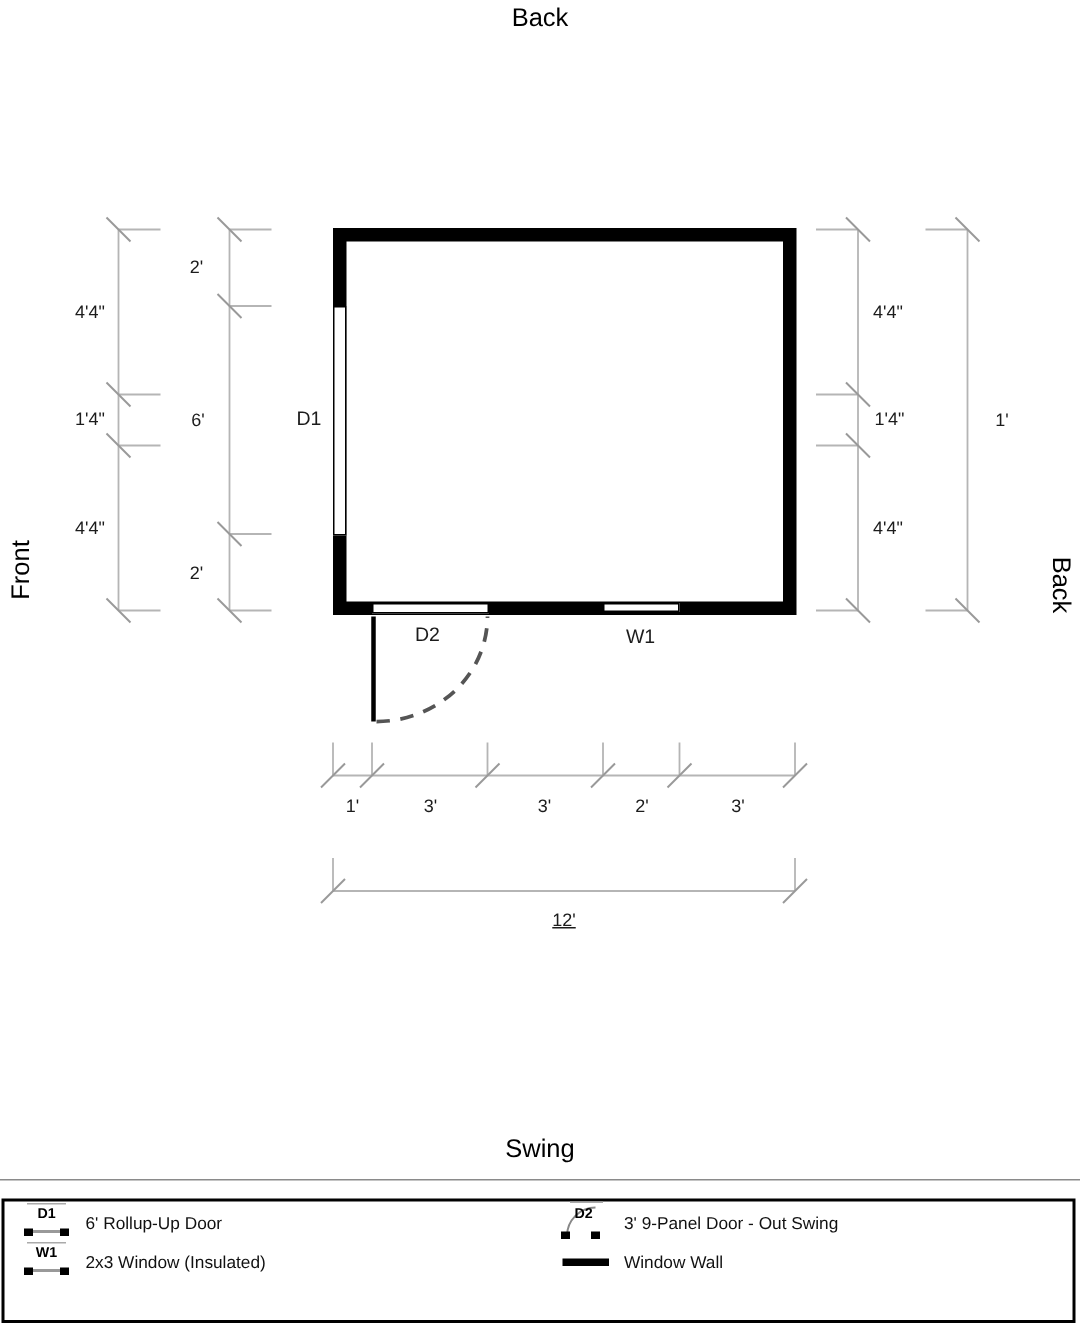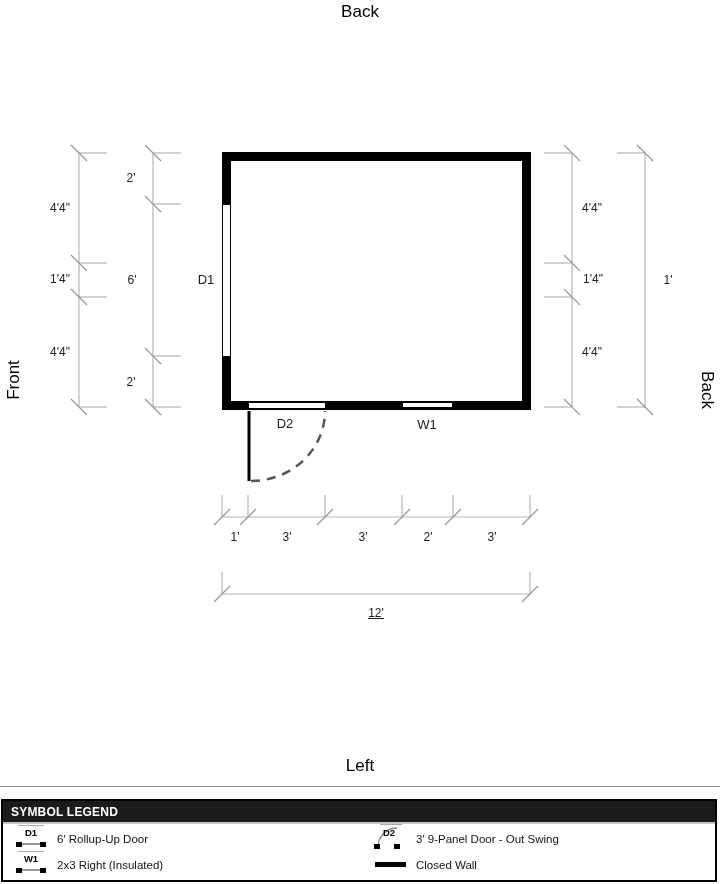--- a/index.html
+++ b/index.html
@@ -44,21 +44,21 @@
   .sym-d2 .topline{position:absolute;top:0;left:6px;width:22px;height:1px;background:#aaa;}
   .sym-d2 .code{position:absolute;top:3px;left:9px;font-size:9.5px;font-weight:bold;color:#000;}
   .sym-d2 svg{position:absolute;left:0;top:0;}
   .sym-d2 .sq{position:absolute;bottom:0;width:6px;height:5px;background:#000;}
   .sym-wall{position:absolute;width:31px;height:5px;background:#000;}
 </style>
 </head>
 <body>
 
 <div class="orient" style="left:360px;top:12px;">Back</div>
-<div class="orient" style="left:360px;top:766px;">Left</div>
+<div class="orient" style="left:360px;top:766px;">Swing</div>
 <div class="orient rot-left" style="left:14px;top:380px;">Front</div>
 <div class="orient rot-right" style="left:707px;top:390px;">Back</div>
 
 <div class="building"></div>
 
 <svg class="overlay" width="720" height="884">
   <g stroke="#b5b5b5" stroke-width="1.2" fill="none">
 
     <line x1="79" y1="153" x2="79" y2="407"></line>
     <line x1="79" y1="153" x2="107" y2="153"></line>
@@ -147,51 +147,48 @@
 <div class="dim" style="left:668px;top:280px;">1'</div>
 <div class="dim" style="left:235px;top:537px;">1'</div>
 <div class="dim" style="left:287px;top:537px;">3'</div>
 <div class="dim" style="left:363px;top:537px;">3'</div>
 <div class="dim" style="left:428px;top:537px;">2'</div>
 <div class="dim" style="left:492px;top:537px;">3'</div>
 <div class="dim" style="left:376px;top:613px;text-decoration:underline;">12'</div>
 
 <div class="legend-sep"></div>
 <div class="legend">
-  <div class="legend-header">
-    <span>SYMBOL LEGEND</span>
-  </div>
   <div class="legend-body">
 
     <div class="sym" style="left:13px;top:1px;">
       <div class="topline"></div>
       <div class="code">D1</div>
       <div class="baseline"></div>
         <div class="sq left"></div>
         <div class="sq right"></div>
     </div>
     <div class="legend-label" style="left:54px;top:9px;">6' Rollup-Up Door</div>
 
     <div class="sym" style="left:13px;top:27px;">
       <div class="topline"></div>
       <div class="code">W1</div>
       <div class="baseline"></div>
         <div class="sq left"></div>
         <div class="sq right"></div>
     </div>
-    <div class="legend-label" style="left:54px;top:35px;">2x3 Right (Insulated)</div>
+    <div class="legend-label" style="left:54px;top:35px;">2x3 Window (Insulated)</div>
 
     <div class="sym-d2" style="left:371px;top:0px;">
       <div class="topline"></div>
       <svg width="30" height="25">
           <path d="M 4 23 A 19 19 0 0 1 23 4" stroke="#888" stroke-width="1.3" fill="none"></path>
         </svg>
       <div class="code">D2</div>
       <div class="sq" style="left:0;"></div>
         <div class="sq" style="left:20px;"></div>
     </div>
     <div class="legend-label" style="left:413px;top:9px;">3' 9-Panel Door - Out Swing</div>
 
     <div class="sym-wall" style="left:372px;top:38px;"></div>
-    <div class="legend-label" style="left:413px;top:35px;">Closed Wall</div>
+    <div class="legend-label" style="left:413px;top:35px;">Window Wall</div>
 
   </div>
 </div>
 
 </body></html>

